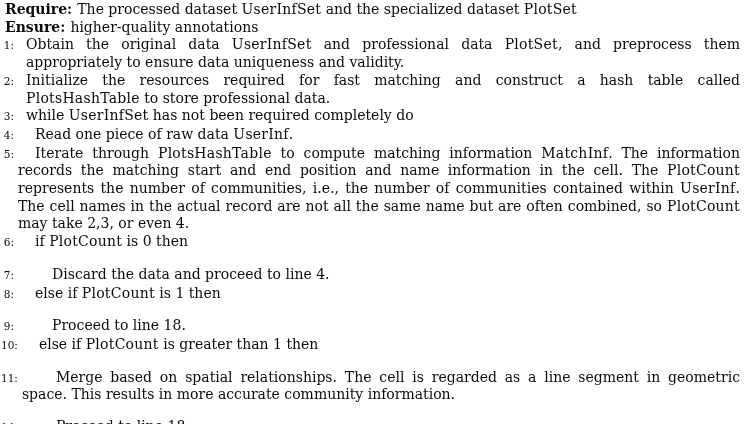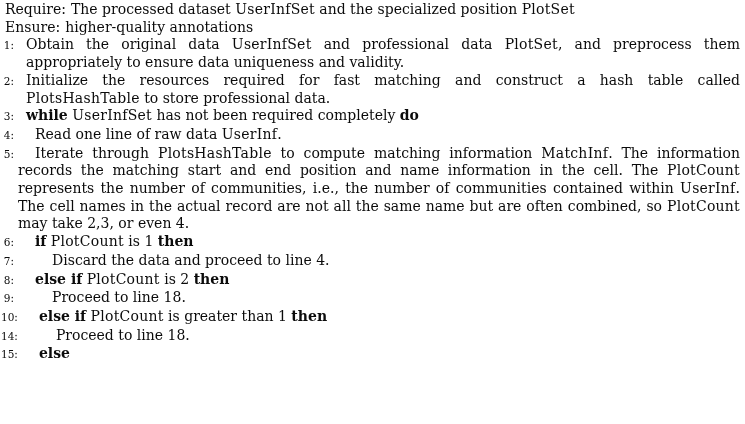--- a/index.html
+++ b/index.html
@@ -5,81 +5,85 @@
   html, body { margin: 0; padding: 0; background: #ffffff; }
   body {
     width: 745px; height: 424px; overflow: hidden;
     color: #0b0b0b;
     font-family: "DejaVu Serif", serif;
     font-size: 14px;
     line-height: 17.7px;
   }
   .algo { padding: 1px 5px 0 1px; }
   .hline { padding-left: 4px; text-align: justify; }
-  .hlabel { font-weight: normal; margin-right: 5px; }
+  .hlabel { font-weight: bold; margin-right: 5px; }
   .row { display: flex; align-items: baseline; }
   .num {
     flex: 0 0 13px; text-align: right; margin-right: 4px;
     font-size: 10.5px; line-height: 17.7px;
   }
   .content { flex: 1; text-align: justify; }
   .ind0 { text-indent: 0; margin-left: 8px; }
   .ind1 { text-indent: 17px; }
-  .ind2 { text-indent: 34px; }
+  .ind2 { text-indent: 34px; margin-top: 14px; }
   .var { letter-spacing: 0.25px; }
-  .kw  { font-weight: bold; }
+  .kw  { font-weight: normal; }
 </style>
 </head>
 <body>
 
 <div class="algo">
   <div id="algo-header">
-      <div class="hline"><span class="hlabel">Require:</span><span class="plain">The processed dataset </span><span class="var">UserInfSet</span><span class="plain"> and the specialized position </span><span class="var">PlotSet</span></div>
+      <div class="hline"><span class="hlabel">Require:</span><span class="plain">The processed dataset </span><span class="var">UserInfSet</span><span class="plain"> and the specialized dataset </span><span class="var">PlotSet</span></div>
       <div class="hline"><span class="hlabel">Ensure:</span><span class="plain">higher-quality annotations</span></div>
     </div>
   <div id="algo-lines">
       <div class="row">
         <div class="num">1:</div>
         <div class="content ind0"><span class="plain">Obtain the original data </span><span class="var">UserInfSet</span><span class="plain"> and professional data </span><span class="var">PlotSet</span><span class="plain">, and preprocess them appropriately to ensure data uniqueness and validity.</span></div>
       </div>
       <div class="row">
         <div class="num">2:</div>
         <div class="content ind0"><span class="plain">Initialize the resources required for fast matching and construct a hash table called </span><span class="var">PlotsHashTable</span><span class="plain"> to store professional data.</span></div>
       </div>
       <div class="row">
         <div class="num">3:</div>
         <div class="content ind0"><span class="kw">while</span><span class="plain"> </span><span class="var">UserInfSet</span><span class="plain"> has not been required completely </span><span class="kw">do</span></div>
       </div>
       <div class="row">
         <div class="num">4:</div>
-        <div class="content ind1"><span class="plain">Read one line of raw data </span><span class="var">UserInf</span><span class="plain">.</span></div>
+        <div class="content ind1"><span class="plain">Read one piece of raw data </span><span class="var">UserInf</span><span class="plain">.</span></div>
       </div>
       <div class="row">
         <div class="num">5:</div>
         <div class="content ind1"><span class="plain">Iterate through </span><span class="var">PlotsHashTable</span><span class="plain"> to compute matching information </span><span class="var">MatchInf</span><span class="plain">. The information records the matching start and end position and name information in the cell. The </span><span class="var">PlotCount</span><span class="plain"> represents the number of communities, i.e., the number of communities contained within </span><span class="var">UserInf</span><span class="plain">. The cell names in the actual record are not all the same name but are often combined, so </span><span class="var">PlotCount</span><span class="plain"> may take 2,3, or even 4.</span></div>
       </div>
       <div class="row">
         <div class="num">6:</div>
-        <div class="content ind1"><span class="kw">if</span><span class="plain"> </span><span class="var">PlotCount</span><span class="plain"> is 1 </span><span class="kw">then</span></div>
+        <div class="content ind1"><span class="kw">if</span><span class="plain"> </span><span class="var">PlotCount</span><span class="plain"> is 0 </span><span class="kw">then</span></div>
       </div>
       <div class="row">
         <div class="num">7:</div>
         <div class="content ind2"><span class="plain">Discard the data and proceed to line 4.</span></div>
       </div>
       <div class="row">
         <div class="num">8:</div>
-        <div class="content ind1"><span class="kw">else if</span><span class="plain"> </span><span class="var">PlotCount</span><span class="plain"> is 2 </span><span class="kw">then</span></div>
+        <div class="content ind1"><span class="kw">else if</span><span class="plain"> </span><span class="var">PlotCount</span><span class="plain"> is 1 </span><span class="kw">then</span></div>
       </div>
       <div class="row">
         <div class="num">9:</div>
         <div class="content ind2"><span class="plain">Proceed to line 18.</span></div>
       </div>
       <div class="row">
         <div class="num">10:</div>
         <div class="content ind1"><span class="kw">else if</span><span class="plain"> </span><span class="var">PlotCount</span><span class="plain"> is greater than 1 </span><span class="kw">then</span></div>
+      </div>
+      <div class="row">
+        <div class="num">11:</div>
+        <div class="content ind2"><span class="plain">Merge based on spatial relationships. The cell is regarded as a line segment in geometric space. This results in more accurate community information.</span></div>
       </div>
       <div class="row">
         <div class="num">14:</div>
         <div class="content ind2"><span class="plain">Proceed to line 18.</span></div>
       </div>
       <div class="row">
         <div class="num">15:</div>
         <div class="content ind1"><span class="kw">else</span></div>
       </div>
     </div>

